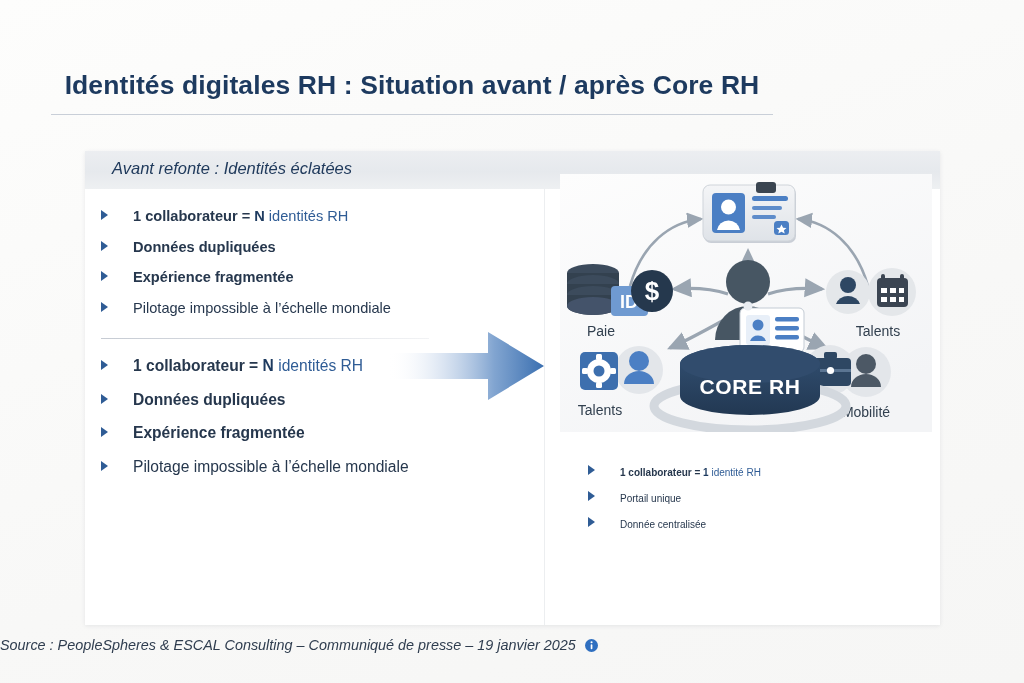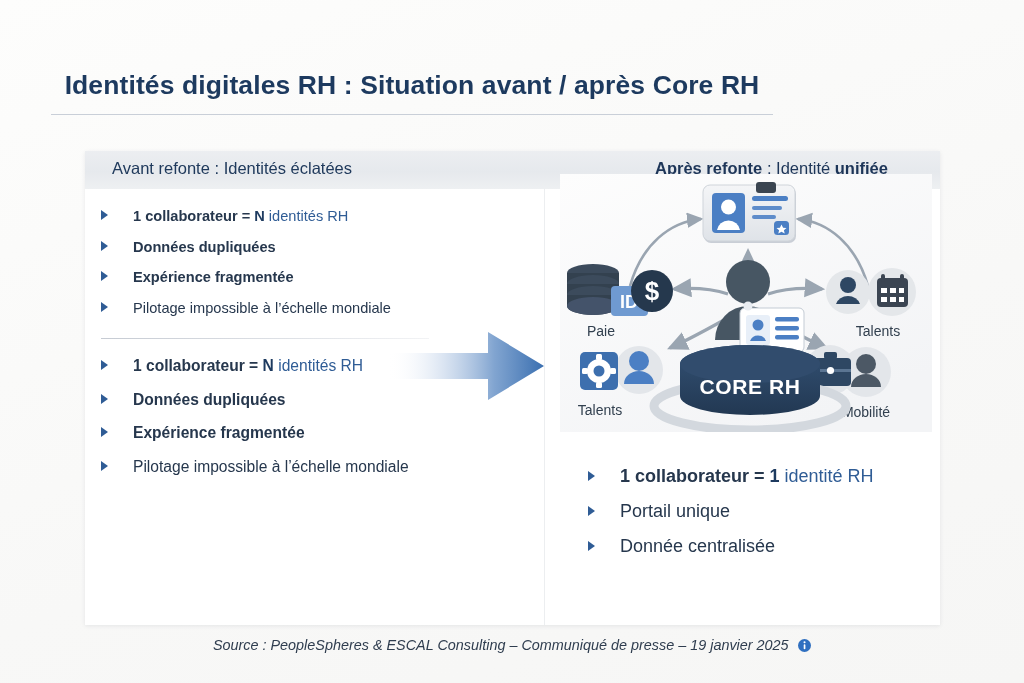--- a/index.html
+++ b/index.html
@@ -18,21 +18,21 @@
     letter-spacing: .1px; font-family: "Liberation Sans", sans-serif;
   }
   .title-rule { width: 722px; height: 1px; background: #c9cfd8; margin: 13px auto 0; }
 
   
   .card {
     position: absolute; left: 85px; top: 151px; width: 855px; height: 474px;
     background: #ffffff; box-shadow: 0 1px 4px rgba(60,70,90,.10);
   }
   .card-header { position: relative; height: 38px; background: linear-gradient(180deg,#eceef1 0%,#e6e9ed 55%,#eef0f2 100%); }
-  .hdr-left { position: absolute; left: 27px; top: 8px; font-size: 16.5px; color: #203a5c; }
+  .hdr-left { position: absolute; left: 27px; top: 8px; font-size: 16.5px; color: #203a5c; font-style: italic; }
   .hdr-right { position: absolute; left: 518px; top: 8px; width: 337px; text-align: center; font-size: 16.5px; color: #1d3558; }
   .b { font-weight: bold; }
 
   .card-body { position: relative; height: 436px; }
   .vdivider { position: absolute; left: 459px; top: 0; width: 1px; height: 436px; background: #eceef0; }
 
   
   .bullets { position: absolute; }
   .bullet { display: flex; align-items: baseline; gap: 16px; }
   .tri {
@@ -40,56 +40,53 @@
     border-left: 7px solid #2f5c95; border-top: 5px solid transparent; border-bottom: 5px solid transparent;
     margin-right: 9px; position: relative; top: -1px;
   }
   .btxt { color: #26374d; }
 
   #left-list-1 { left: 101px; top: 208px; }
   #left-list-1 .bullet { margin-bottom: 14.5px; font-size: 14.6px; }
   #left-list-2 { left: 101px; top: 357px; }
   #left-list-2 .bullet { margin-bottom: 15.5px; font-size: 15.6px; }
   #right-list { left: 588px; top: 466px; }
-  #right-list .bullet { margin-bottom: 14px; font-size: 18px; }
+  #right-list .bullet { margin-bottom: 14px; font-size: 10px; }
   .accent { color: #2f5c95; }
   .hdivider { position: absolute; left: 101px; top: 338px; width: 328px; height: 1px; background: linear-gradient(90deg,#c6cbd3,#dfe2e7 60%,#f2f3f5); }
 
   
   .big-arrow { position: absolute; left: 388px; top: 326px; width: 156px; height: 80px; }
 
   
   .diagram { position: absolute; left: 560px; top: 174px; width: 372px; height: 258px; }
   .diagram svg { display: block; }
   .node-label { font-family: "Liberation Sans", sans-serif; font-size: 14px; fill: #32404f; }
   .core-label { font-family: "Liberation Sans", sans-serif; font-size: 21px; font-weight: bold; fill: #ffffff; letter-spacing: .6px; }
 
   
-  .footer { position: absolute; left: 0; top: 636px; width: 1024px; text-align: center; }
+  .footer { position: absolute; left: 0; top: 636px; width: 1024px; }
   .footer-text { font-style: italic; font-size: 14.4px; color: #2f3d4f; font-family: "Liberation Sans", sans-serif; }
   .info-icon { display: inline-block; vertical-align: -2px; margin-left: 5px; }
 </style>
 </head>
 <body>
 
 <div class="page">
 
   <div class="title-wrap">
     <div class="title">Identités digitales RH : Situation avant / après Core RH</div>
     <div class="title-rule"></div>
   </div>
 
   <div class="card">
 
     <div class="card-header">
       <div class="hdr-left">
         <span>Avant refonte</span><span> : </span><span>Identités éclatées</span>
-      </div>
-      <div class="hdr-right">
-        <span class="b">Après refonte</span><span> : </span><span>Identité </span><span class="b">unifiée</span>
       </div>
     </div>
 
     <div class="card-body">
       <div class="vdivider"></div>
     </div>
   </div>
 
   <div class="bullets" id="left-list-1">
       <div class="bullet">

